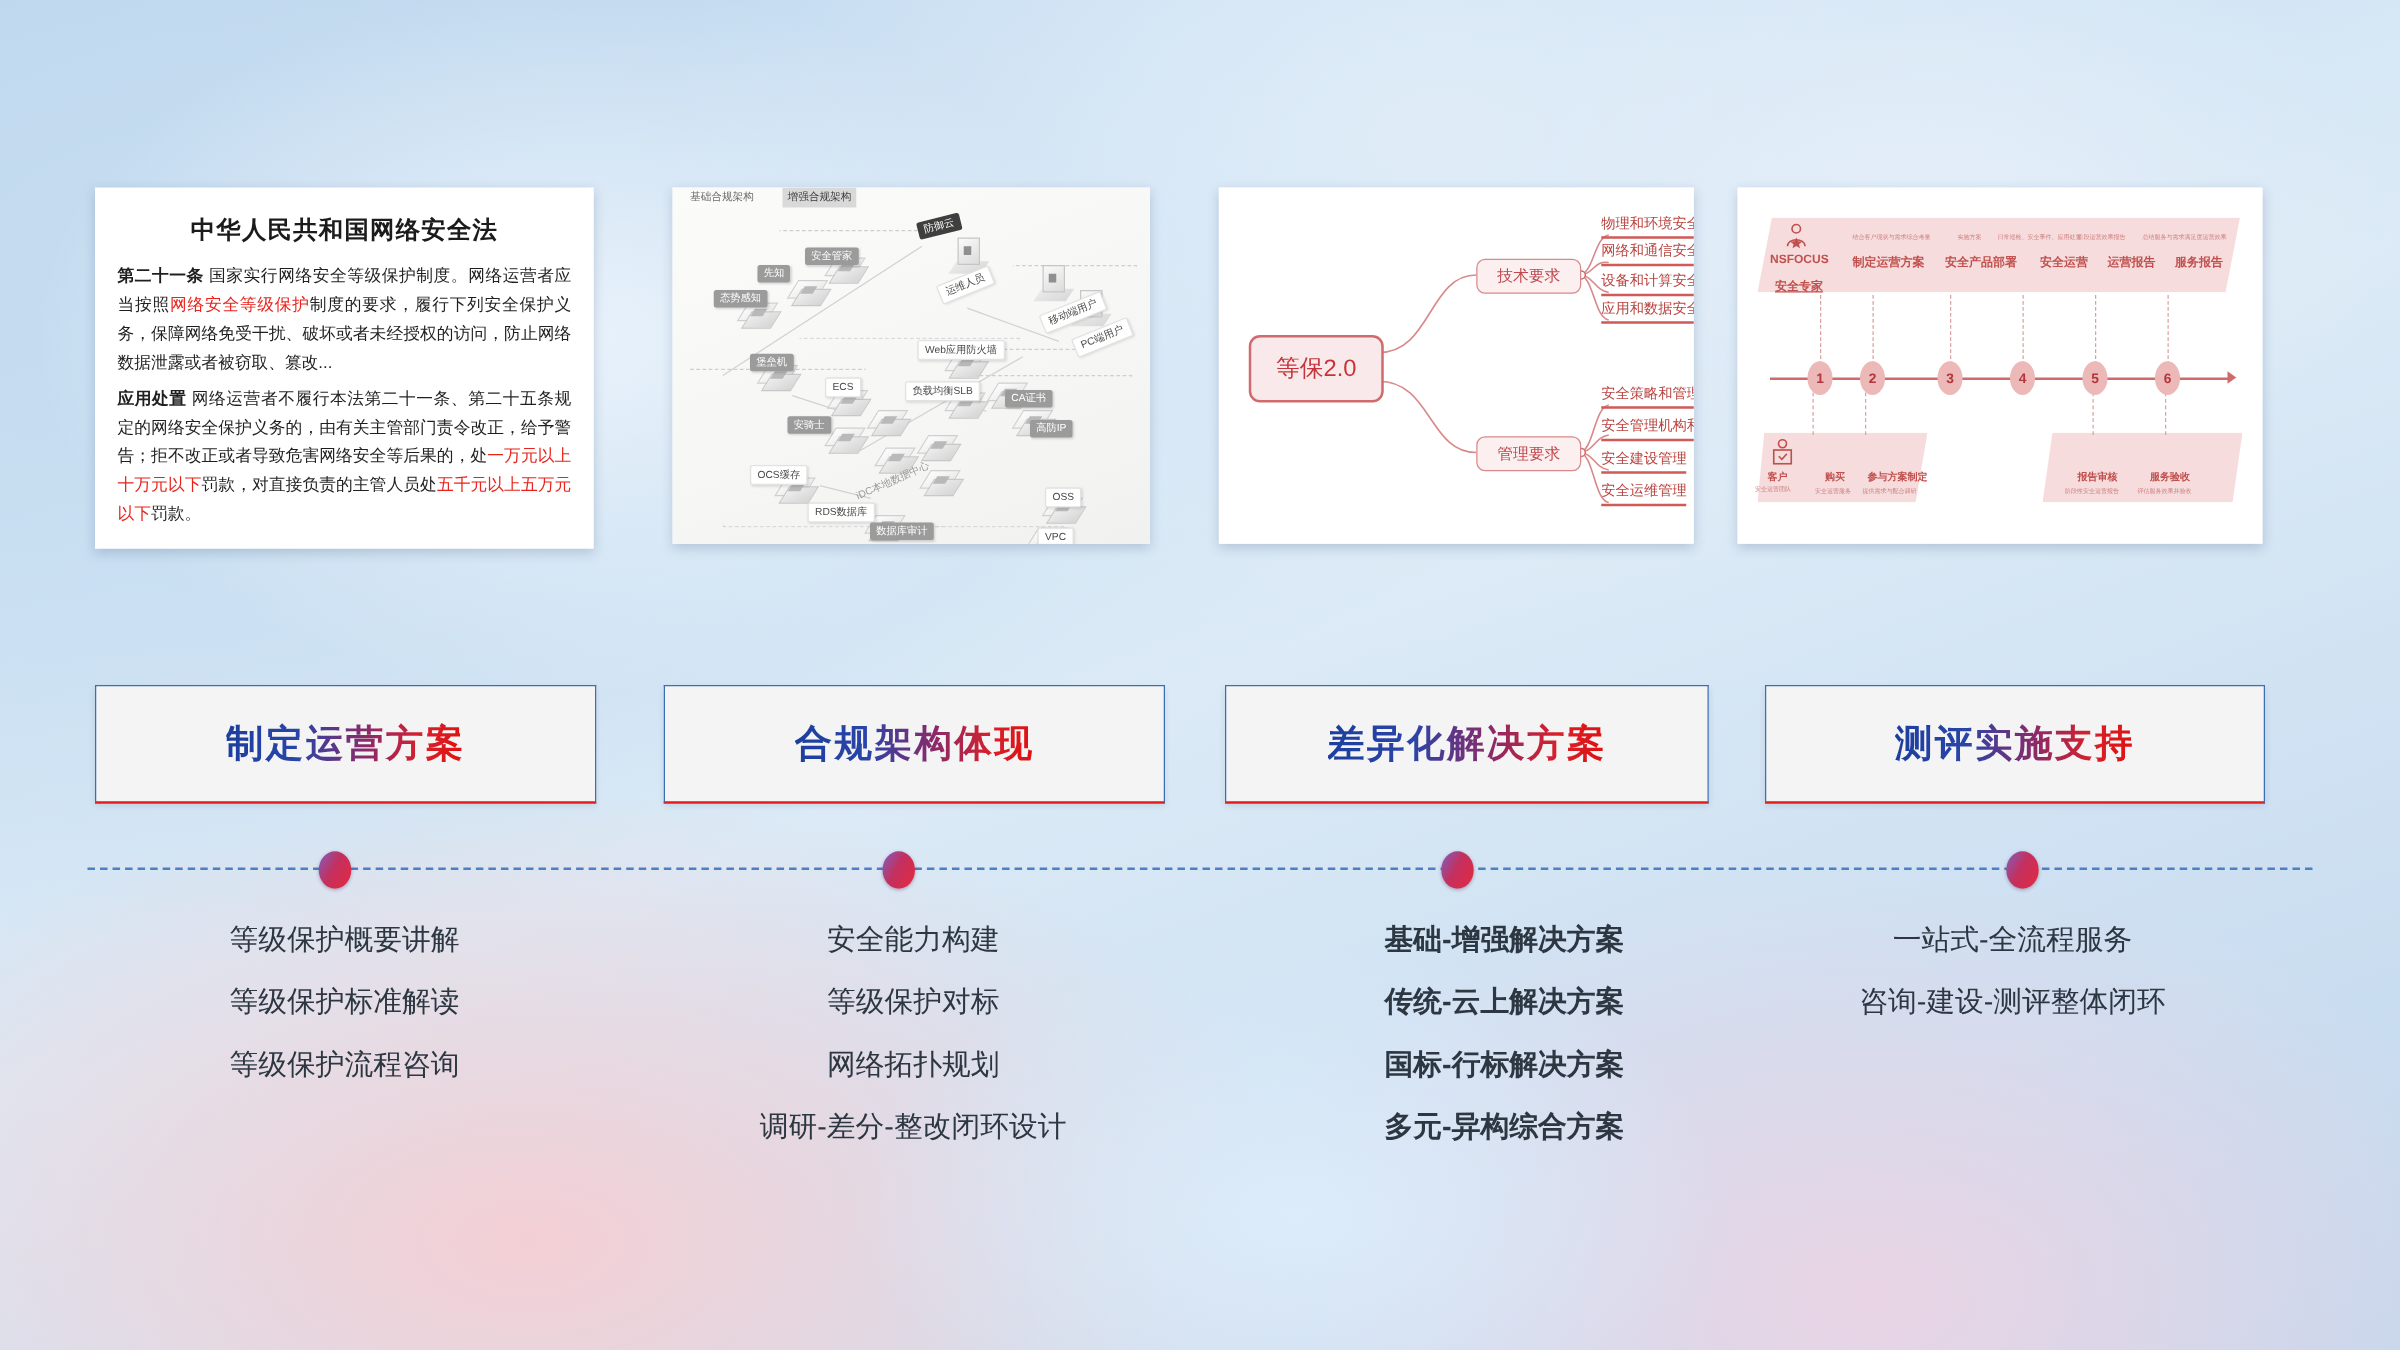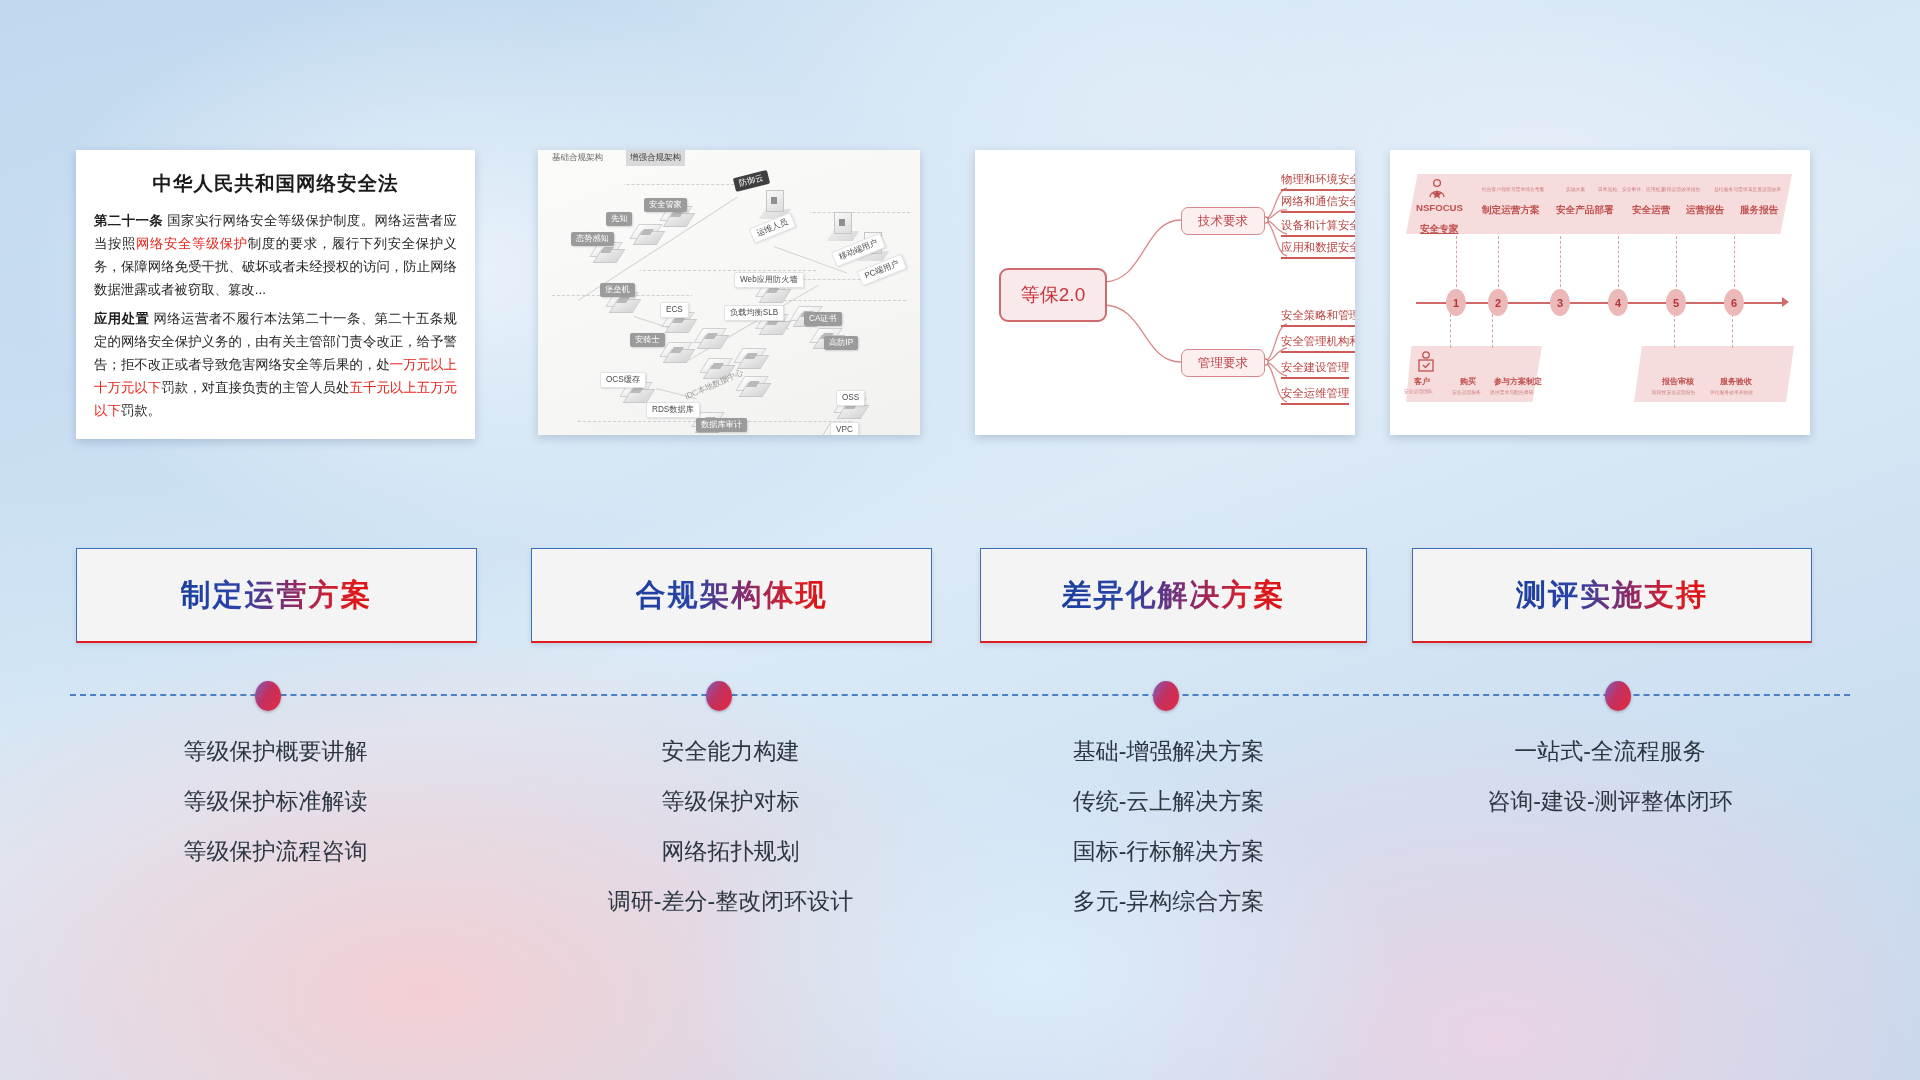--- a/index.html
+++ b/index.html
@@ -131,21 +131,21 @@
     background:linear-gradient(120deg,#7d5fc0 0%,#c3305f 45%,#e5293f 100%);
     box-shadow:0 1px 3px rgba(60,30,80,.35);}
   .d-1{left:255px;} .d-2{left:706px;} .d-3{left:1153px;} .d-4{left:1605px;}
 
   
   .cols{position:absolute;left:0;top:740px;width:1920px;}
   .col{position:absolute;text-align:center;color:#2d3742;font-size:23px;}
   .col .li{line-height:1.0;margin-bottom:27px;white-space:nowrap;}
   .c-1{left:76px;width:399px;}
   .c-2{left:531px;width:399px;}
-  .c-3{left:971px;width:395px;}
+  .c-3{left:1006px;width:395px;font-weight:bold;}
   .c-4{left:1400px;width:420px;}
   .c-4 .li{margin-bottom:27px;}
 </style>
 </head>
 <body>
 
 <div class="bg">
   <div class="bg-base"></div>
   <div class="bg-soft1"></div>
   <div class="bg-soft2"></div>

